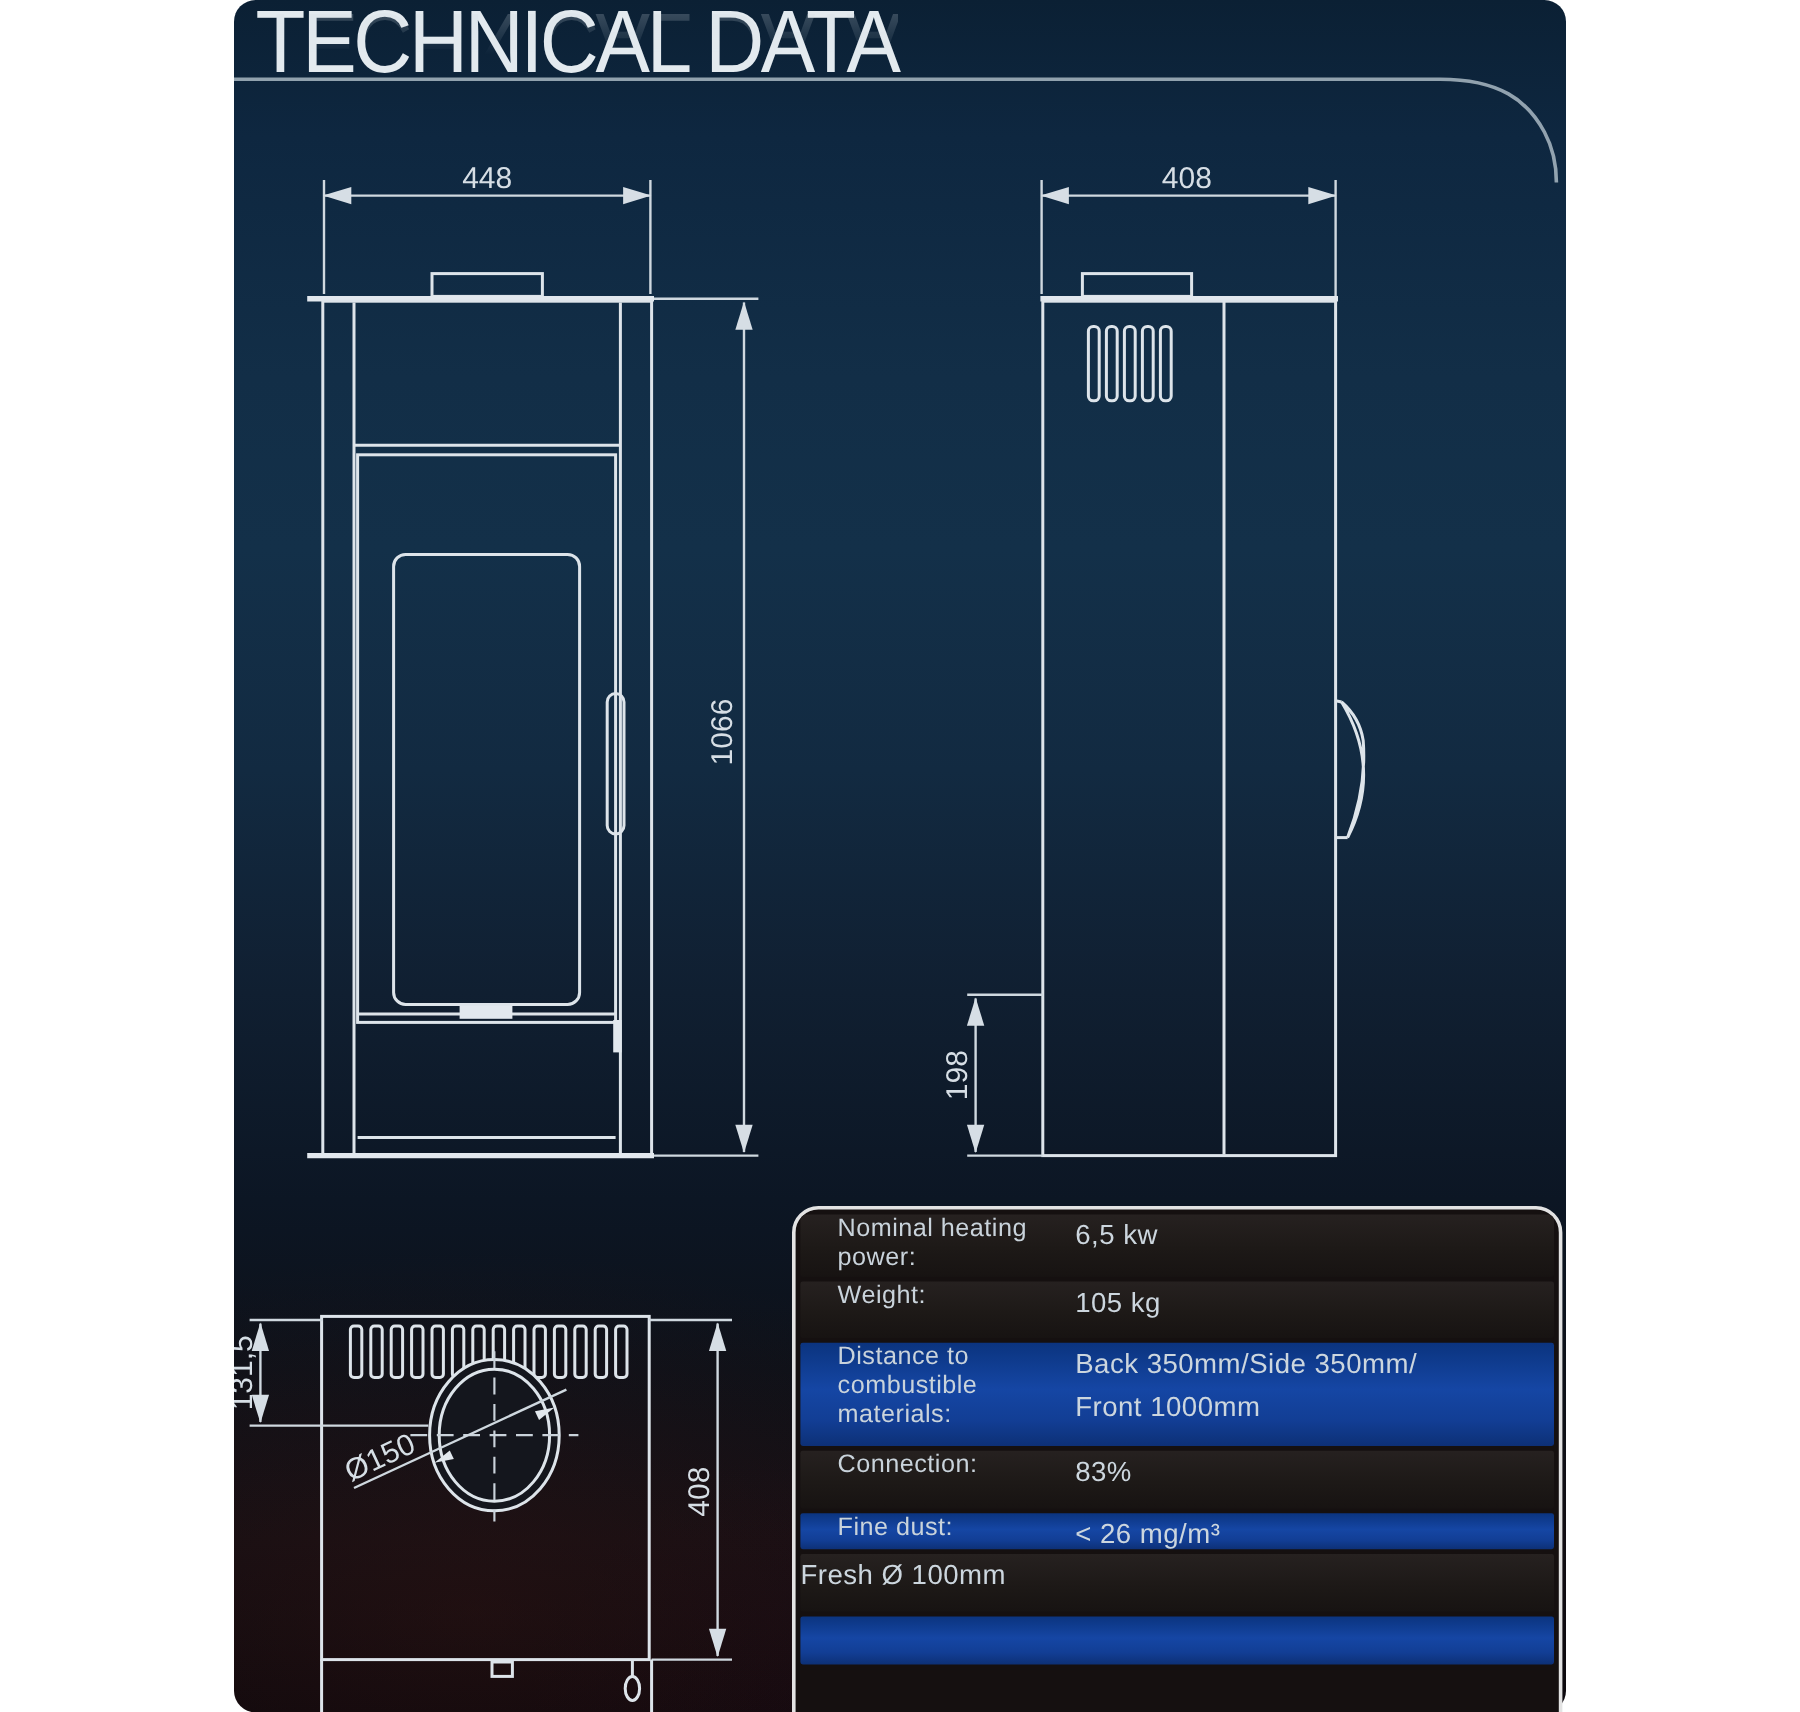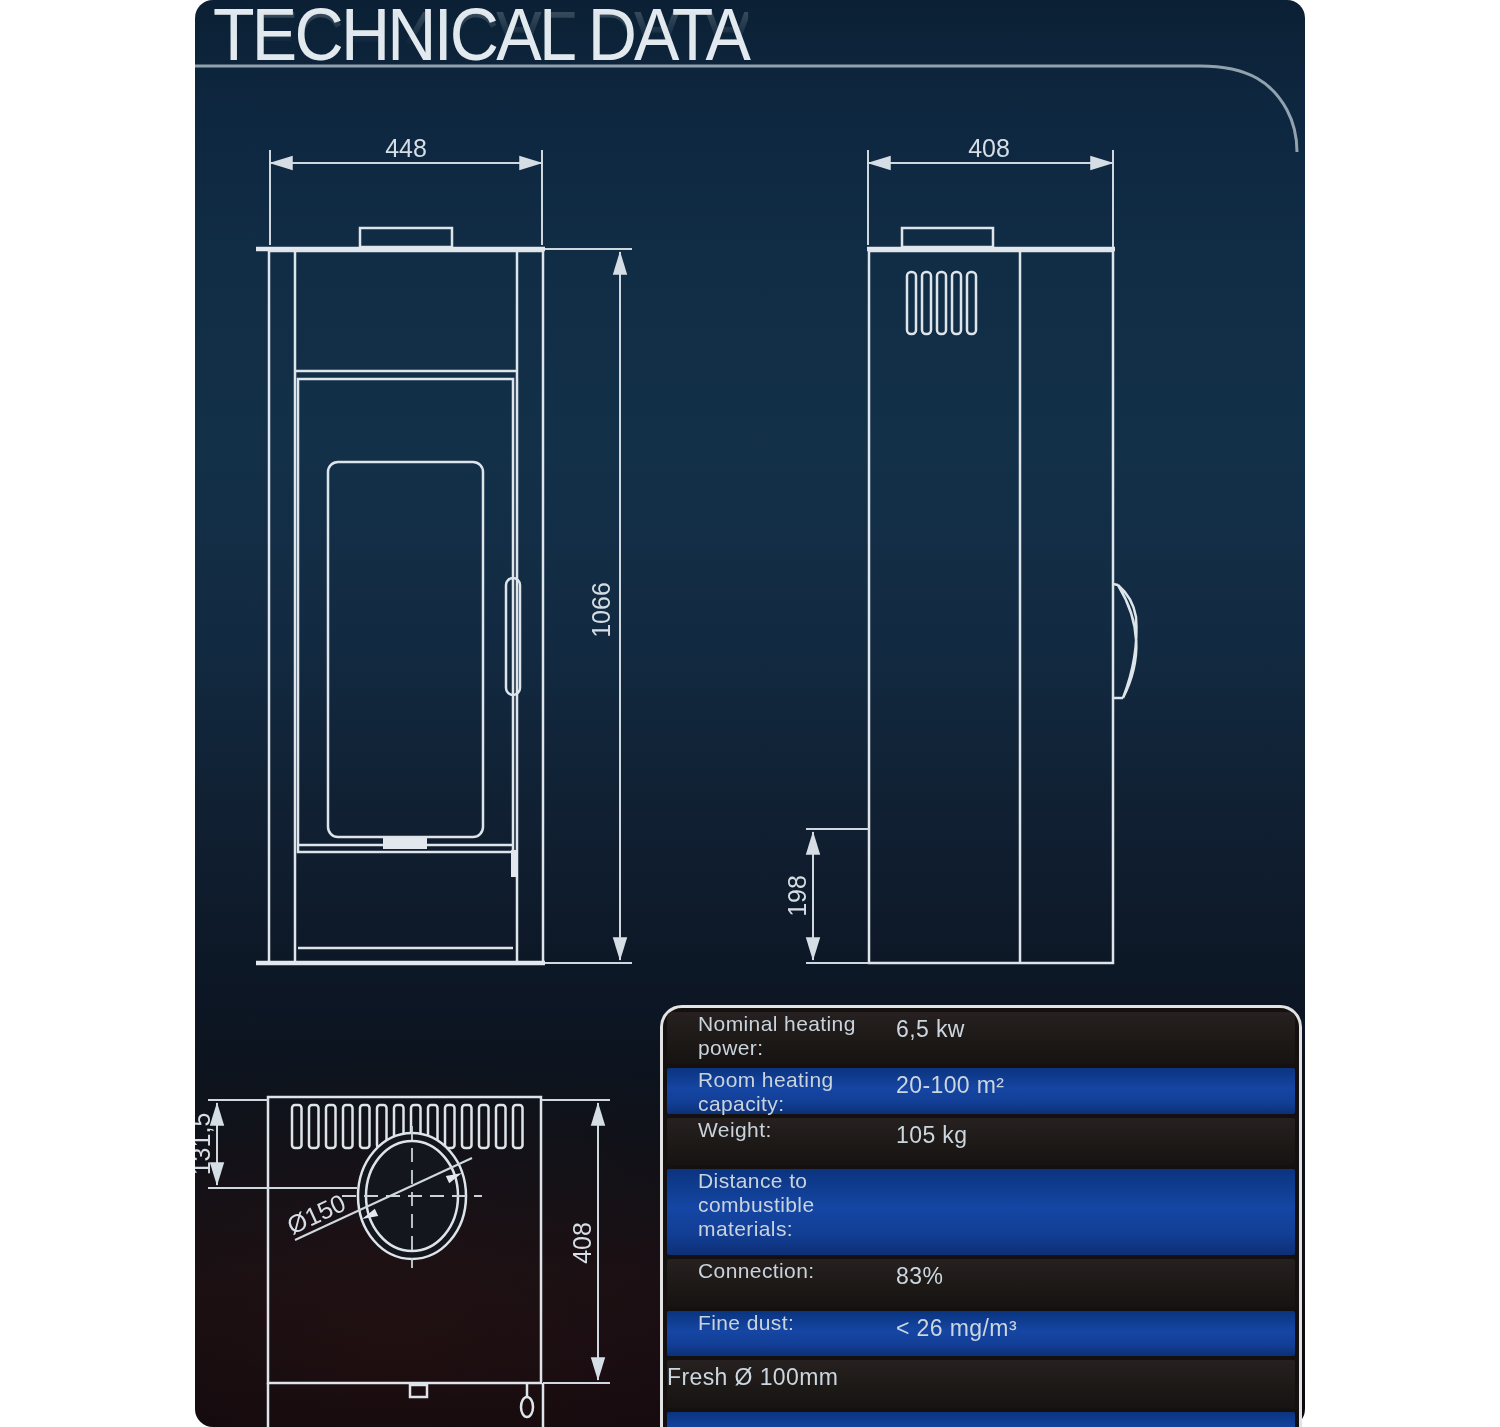--- a/index.html
+++ b/index.html
@@ -192,40 +192,40 @@
     </g>
   </svg>
 
   <div class="spec-table">
 
     <div class="trow dark" style="height:52px">
       <div class="tlabel">Nominal heating power:</div>
       <div class="tvalue">6,5 kw</div>
     </div>
 
-    <div class="trow blue" style="height:46px">
-      <div class="tlabel">Room heating capacity:</div>
-      <div class="tvalue">20-100 m²</div>
-    </div>
 
     <div class="trow dark" style="height:47px">
       <div class="tlabel">Weight:</div>
       <div class="tvalue">105 kg</div>
     </div>
 
     <div class="trow blue" style="height:86px">
       <div class="tlabel">Distance to combustible materials:</div>
+      <div class="tvalue">
+        <div>Back 350mm/Side 350mm/</div>
+        <div>Front 1000mm</div>
+      </div>
     </div>
 
     <div class="trow dark" style="height:48px">
       <div class="tlabel">Connection:</div>
       <div class="tvalue">83%</div>
     </div>
 
-    <div class="trow blue" style="height:45px">
+    <div class="trow blue" style="height:30px">
       <div class="tlabel">Fine dust:</div>
       <div class="tvalue">&lt; 26 mg/m³</div>
     </div>
 
     <div class="trow dark" style="height:48px">
       <div class="tvalue">Fresh Ø 100mm</div>
     </div>
 
     <div class="trow blue" style="height:40px"></div>
 

